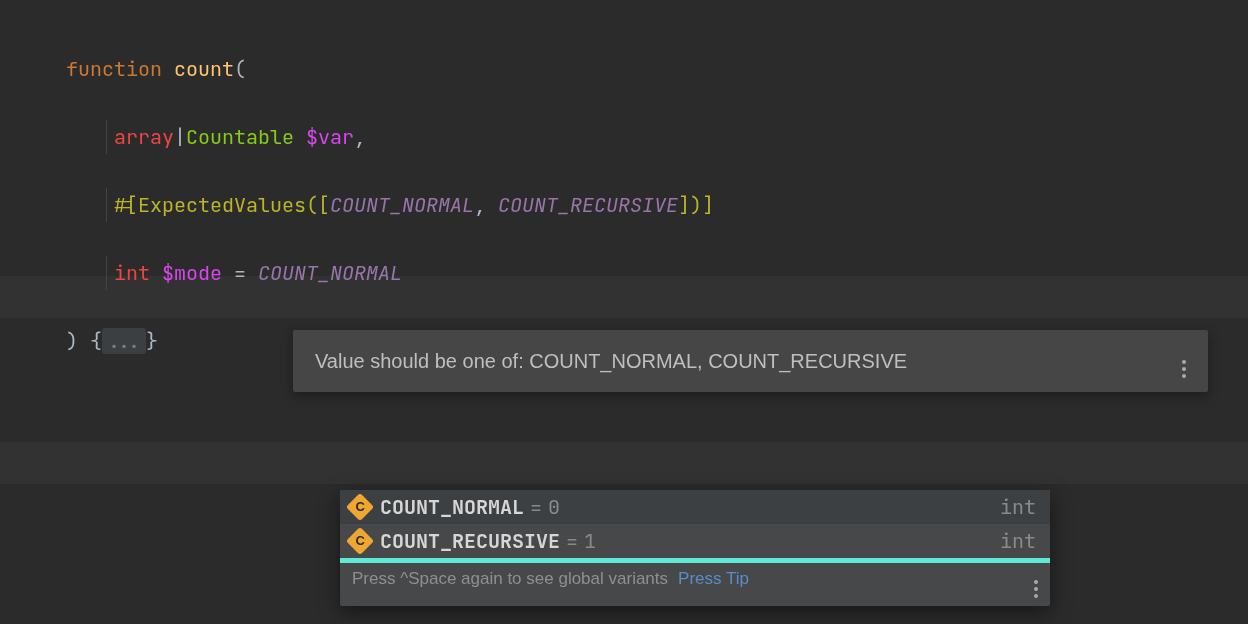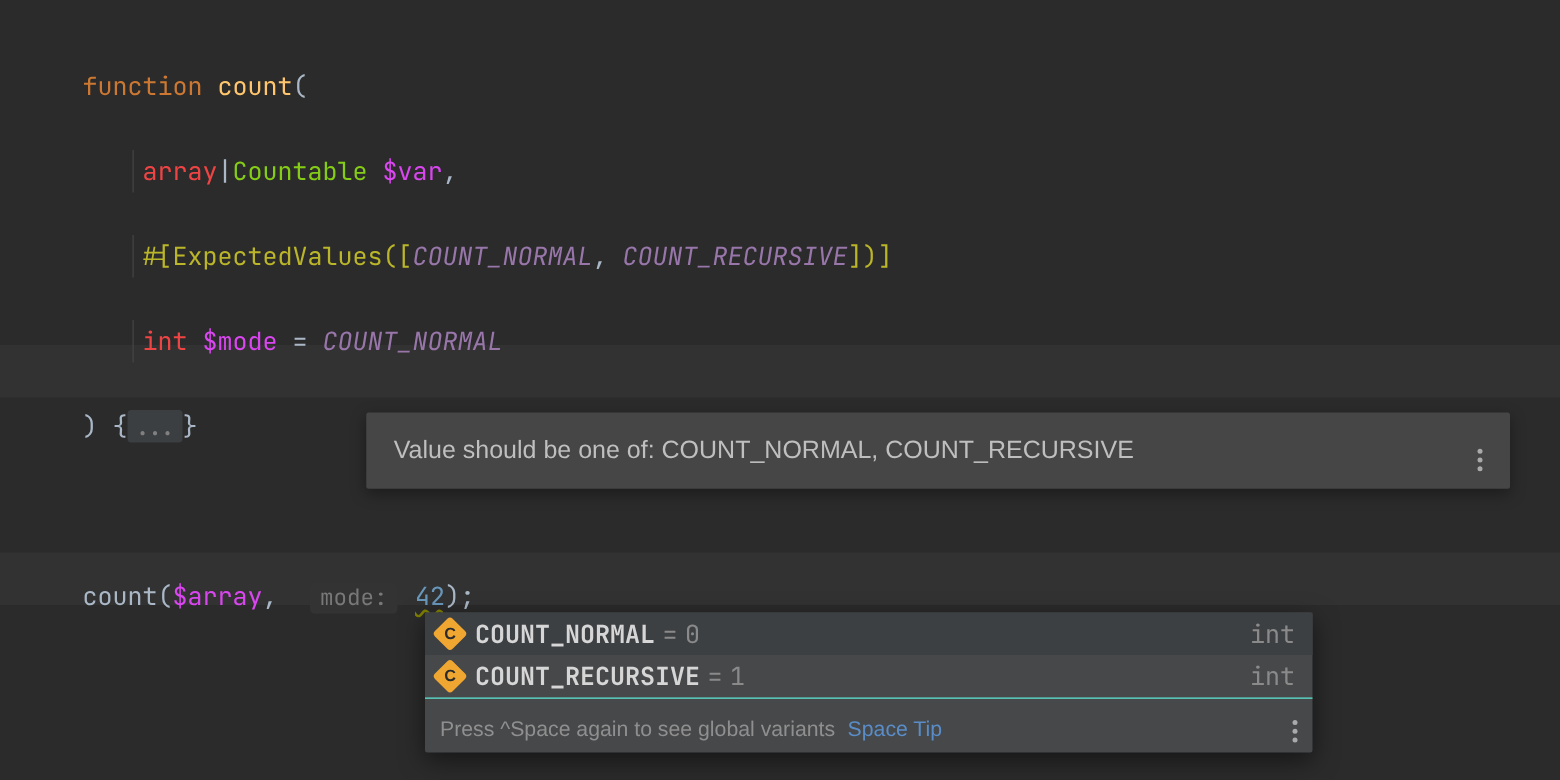--- a/index.html
+++ b/index.html
@@ -117,27 +117,27 @@
     font-weight: bold;
     font-size: 13px;
     left: 5px; top: 2px;
     font-family: sans-serif;
   }
   .c-name { color: #d6d6d6; font-weight: 600; }
   .c-eq { color: #8a8a8a; margin: 0 6px; }
   .c-val { color: #8a8a8a; }
   .c-type { margin-left: auto; color: #8a8a8a; }
   .completion-footer {
-    border-top: 1px solid #5eead4;
+    border-top: 5px solid #5eead4;
     padding: 6px 12px 8px 12px;
     font-size: 17px;
     color: #8f8f8f;
     font-family: -apple-system, 'Segoe UI', sans-serif;
     display: flex;
-    align-items: flex-end;
+    align-items: flex-start;
   }
   .completion-footer a { color: #5a8dc7; text-decoration: none; margin-left: 10px; }
   .footer-more { margin-left: auto; color: #aaa; cursor: pointer; }
   .vdots {
     display: inline-flex;
     flex-direction: column;
     gap: 3px;
   }
   .vdots i {
     width: 4px; height: 4px; background: #aaa; border-radius: 50%;
@@ -149,21 +149,20 @@
 <div class="highlight-band band1"></div>
 <div class="highlight-band band2"></div>
 
 <div class="code-area">
 <div class="line"><span class="kw">function</span> <span class="fn">count</span><span class="punct">(</span></div>
 <div class="line"><span class="indent-guide"></span>    <span class="type">array</span><span class="punct">|</span><span class="class">Countable</span> <span class="var">$var</span><span class="punct">,</span></div>
 <div class="line"><span class="indent-guide"></span>    <span class="attr">#[</span><span class="attr">ExpectedValues</span><span class="attr">([</span><span class="const">COUNT_NORMAL</span><span class="punct">, </span><span class="const">COUNT_RECURSIVE</span><span class="attr">])]</span></div>
 <div class="line"><span class="indent-guide"></span>    <span class="type">int</span> <span class="var">$mode</span> <span class="punct">=</span> <span class="const">COUNT_NORMAL</span></div>
 <div class="line"><span class="punct">) {</span><span class="fold">...</span><span class="punct">}</span></div>
 <div class="line">&nbsp;</div>
-<div class="line"><span class="punct">count</span><span class="punct">(</span><span class="var">$array</span><span class="punct">, </span> <span class="param-hint">mode:</span> <span class="num warn-underline">42</span><span class="punct">);</span></div>
 <div class="line">&nbsp;</div>
 <div class="line">&nbsp;</div>
 
 
 </div>
 
 <div class="tooltip" style="left:293px; top:330px; right:40px;">
   <span>Value should be one of: COUNT_NORMAL, COUNT_RECURSIVE</span>
   <span class="more" style="margin-left:auto">
     <span class="vdots">
@@ -184,21 +183,21 @@
   </div>
   <div class="completion-row">
     <span class="ci"></span>
     <span class="c-name">COUNT_RECURSIVE</span>
     <span class="c-eq"> = </span>
     <span class="c-val">1</span>
     <span class="c-type">int</span>
   </div>
   <div class="completion-footer">
     <span>Press ^Space again to see global variants</span>
-    <a href="#">Space Tip</a>
+    <a href="#">Press Tip</a>
     <span class="footer-more">
       <span class="vdots">
           <i></i>
           <i></i>
           <i></i>
         </span>
     </span>
   </div>
 </div>
 

